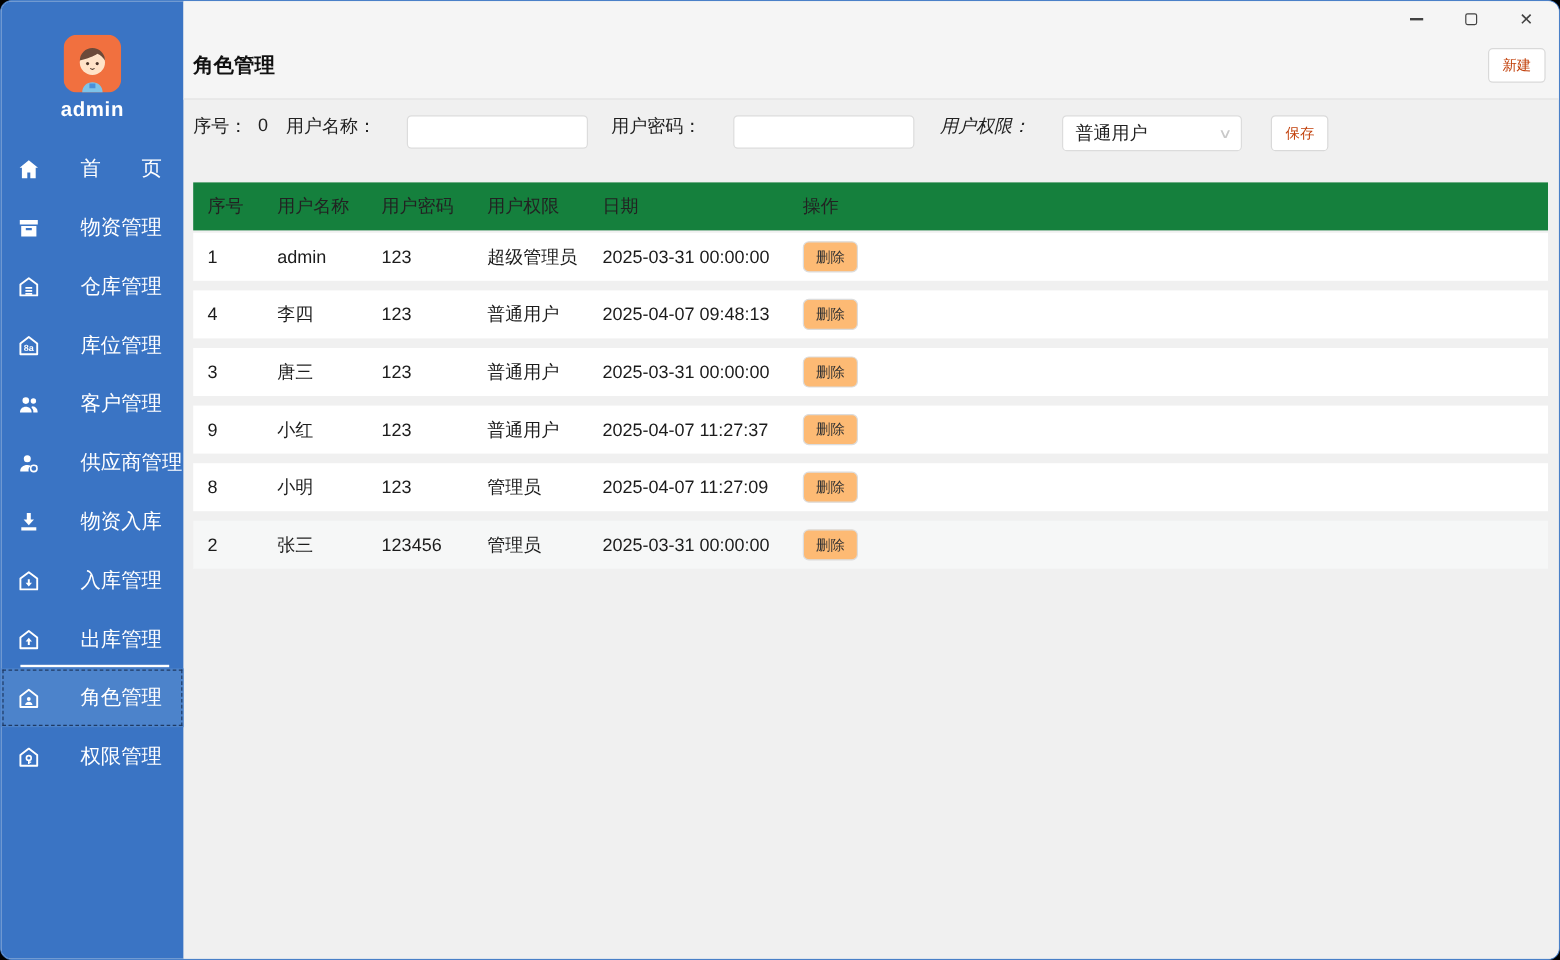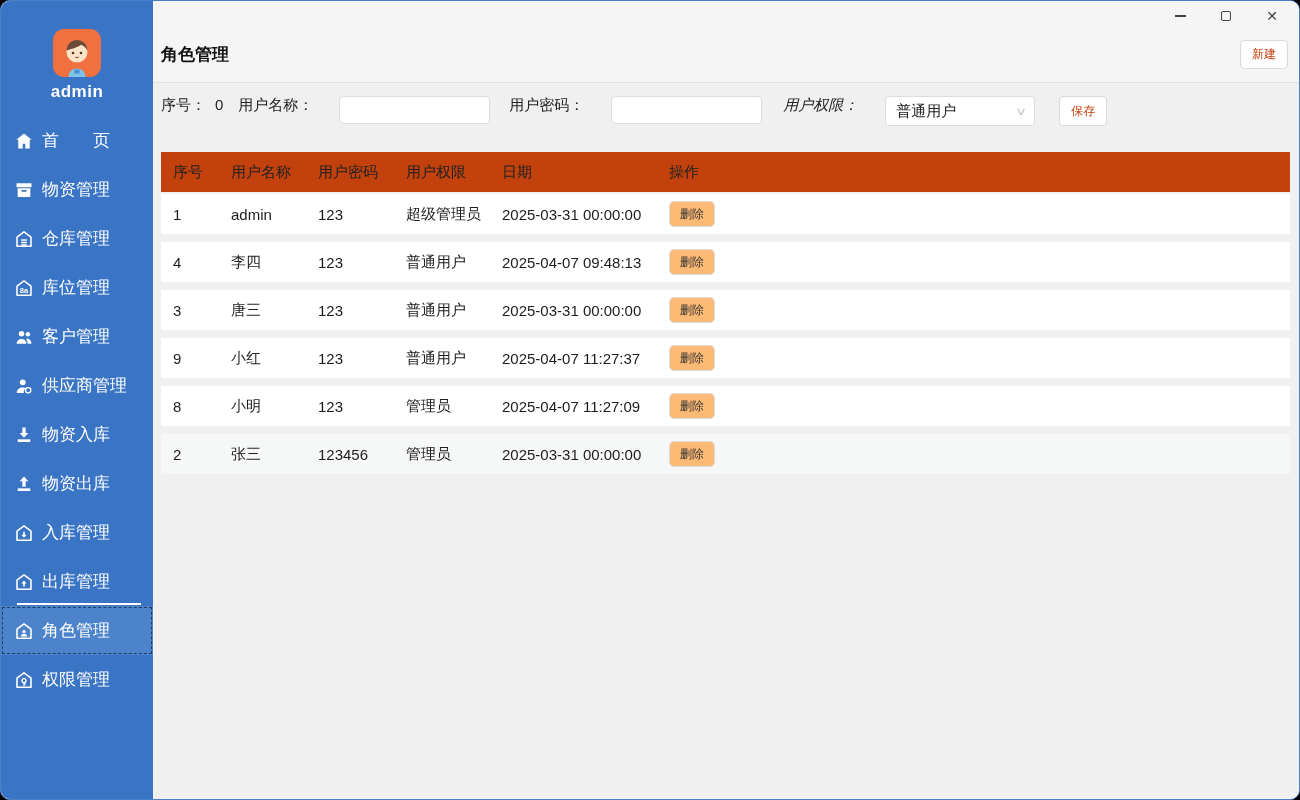--- a/index.html
+++ b/index.html
@@ -10,21 +10,21 @@
     font-family:"Liberation Sans","DejaVu Sans",sans-serif;
     background:#F0F0F0;
   }
   
   .sidebar { width:152px; flex-shrink:0; background:#3A74C4; color:#fff;
     display:flex; flex-direction:column; align-items:center; }
   .avatar { margin-top:28px; width:48px; height:48px; }
   .username { font-size:17px; font-weight:700; margin-top:5px; letter-spacing:.5px; }
   .nav { width:100%; margin-top:14px; }
   .nav-item { display:flex; align-items:center; height:49px; padding-left:13px;
-    cursor:pointer; position:relative; }
+    cursor:pointer; position:relative;gap:25px; }
   .nav-icon { width:20px; height:20px; margin-right:8px; display:flex;
     align-items:center; flex-shrink:0; }
   .nav-icon svg { width:20px; height:20px; }
   .nav-label { font-size:17px; white-space:nowrap; }
   .nav-item.selected { background:#4C83CB; outline:1px dashed #1F3A63; outline-offset:-2px; }
   .nav-item.selected::before { content:""; position:absolute; top:-3px; left:16px; right:12px;
     height:2px; background:#fff; }
   [data-name="sidebar-item-home"] .nav-label { min-width:68px; text-align:justify; text-align-last:justify; }
   
   .main { flex:1; display:flex; flex-direction:column; background:#F0F0F0; min-width:0; }
@@ -56,21 +56,21 @@
   .f-input { width:151px; height:28px; border:1px solid #DCDCDC; border-radius:4px;
     background:#fff; padding:0 8px; font-size:14px; font-family:inherit; outline:none; }
   .select { width:150px; height:30px; background:#fff; border:1px solid #DCDCDC;
     border-radius:4px; display:flex; align-items:center; justify-content:space-between;
     padding:0 9px 0 10px; cursor:pointer; }
   .chev { color:#C9C9C9; font-size:11px; transform:scaleX(1.5); }
   
   .table { padding:0 9px 0 8px; }
   .thead, .trow { display:grid; grid-template-columns:58px 87px 88px 96px 167px 1fr;
     padding-left:12px; height:40px; align-items:center; font-size:15px; }
-  .thead { background:#c2410c; margin-top:14px; color:#222; }
+  .thead { background:#15803d; margin-top:14px; color:#222; }
   .tbody { margin-top:2px; }
   .trow { background:#fff; color:#1C1C1C; }
   .trow + .trow { margin-top:8px; }
   .trow:last-child { background:#F6F7F7; }
   .del-btn { width:46px; height:26px; background:#fdba74; border:1px solid #DCDCDC;
     border-radius:5px; font-size:12px; color:#333; cursor:pointer;
     justify-self:start; font-family:inherit; }
 </style>
 </head>
 <body>
@@ -158,29 +158,20 @@
   <div class="nav-item" data-name="sidebar-item-material-in">
     <span class="nav-icon" data-name="material-in-icon">
             <svg viewBox="0 0 24 24" fill="#fff">
               <path d="M12 15.2 6.8 9.6h3.2V3h4v6.6h3.2Z"></path>
               <path d="M4.5 17.2h15v3.2h-15Z"></path>
             </svg>
           </span>
     <span class="nav-label">物资入库</span>
   </div>
 
-  <div class="nav-item" data-name="sidebar-item-material-out">
-    <span class="nav-icon" data-name="material-out-icon">
-            <svg viewBox="0 0 24 24" fill="#fff">
-              <path d="M12 3 17.2 8.6h-3.2v6.6h-4V8.6H6.8Z"></path>
-              <path d="M4.5 17.2h15v3.2h-15Z"></path>
-            </svg>
-          </span>
-    <span class="nav-label">物资出库</span>
-  </div>
 
   <div class="nav-item" data-name="sidebar-item-inbound-mgmt">
     <span class="nav-icon" data-name="inbound-mgmt-icon">
             <svg viewBox="0 0 24 24" fill="#fff">
               <path d="M12 3.4 3.6 9.8v10.8h16.8V9.8Z" fill="none" stroke="#fff" stroke-width="1.9" stroke-linejoin="round"></path>
               <path d="M12 17.6 8.8 14h2.2v-3.6h2V14h2.2Z"></path>
             </svg>
           </span>
     <span class="nav-label">入库管理</span>
   </div>

